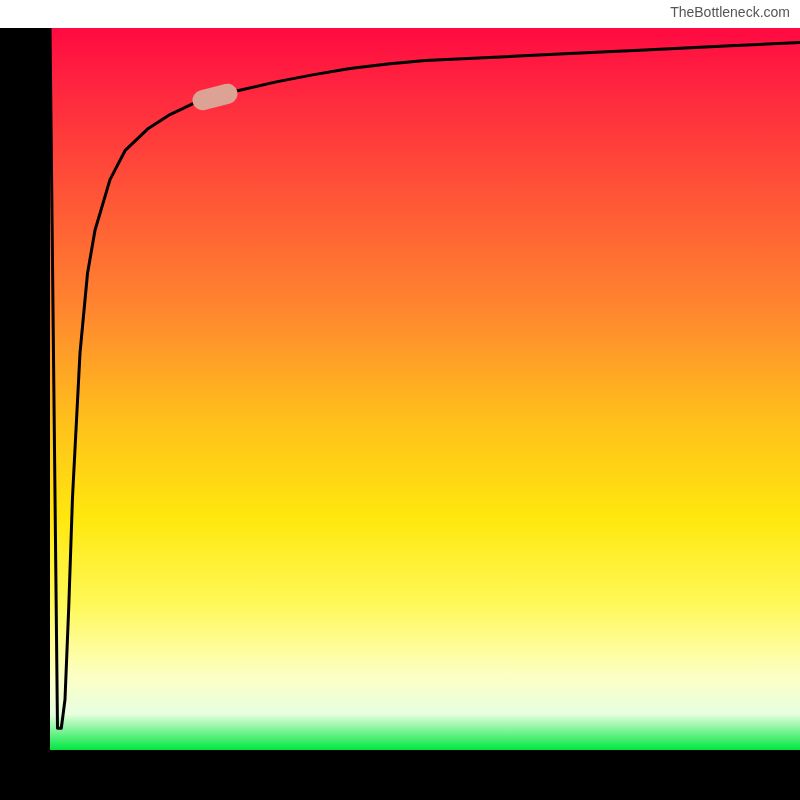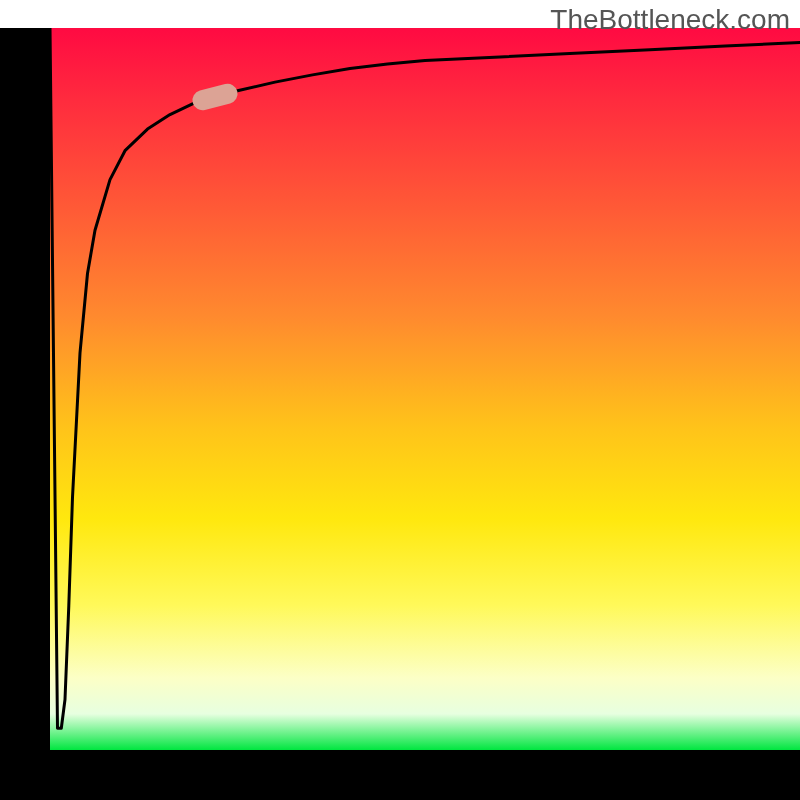--- a/index.html
+++ b/index.html
@@ -8,21 +8,21 @@
     height: 800px;
     background: #fff;
     position: relative;
     font-family: Arial, Helvetica, sans-serif;
     overflow: hidden;
   }
   .attribution {
     position: absolute;
     top: 4px;
     right: 10px;
-    font-size: 28px;
+    font-size: 14px;
     color: #555;
     z-index: 10;
   }
   .frame {
     position: absolute;
     left: 0;
     top: 28px;
     width: 800px;
     height: 772px;
   }

